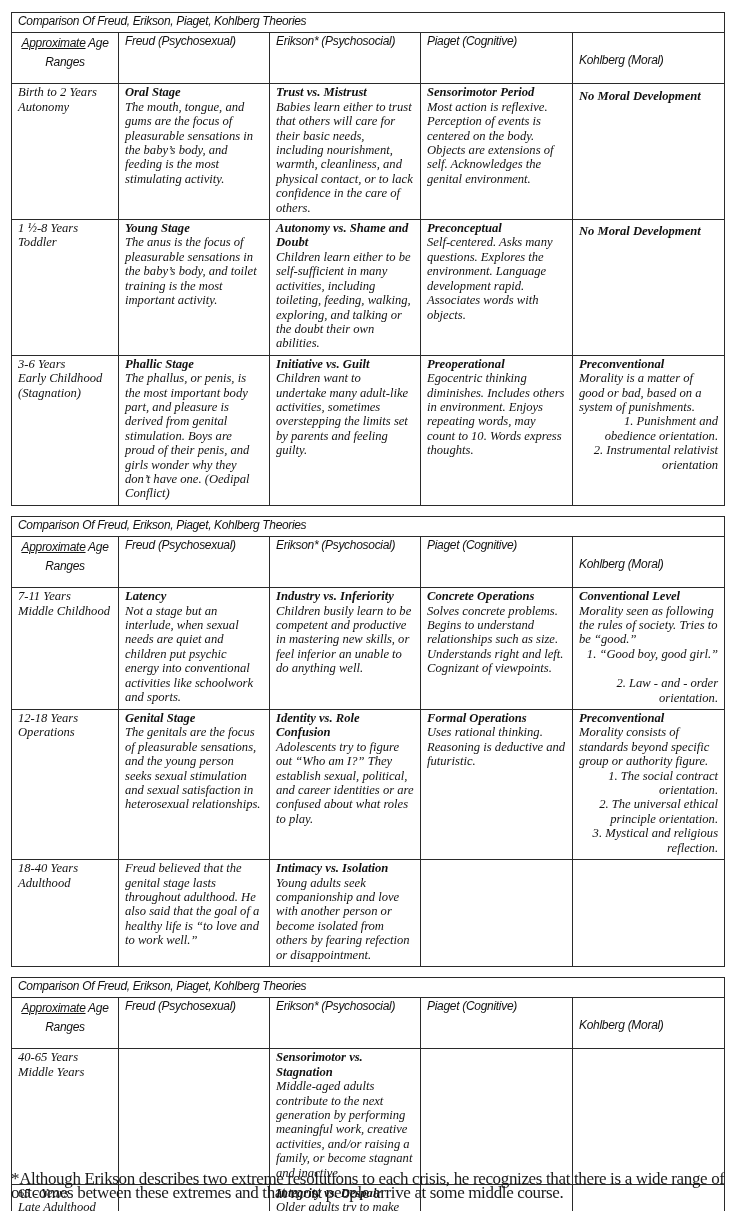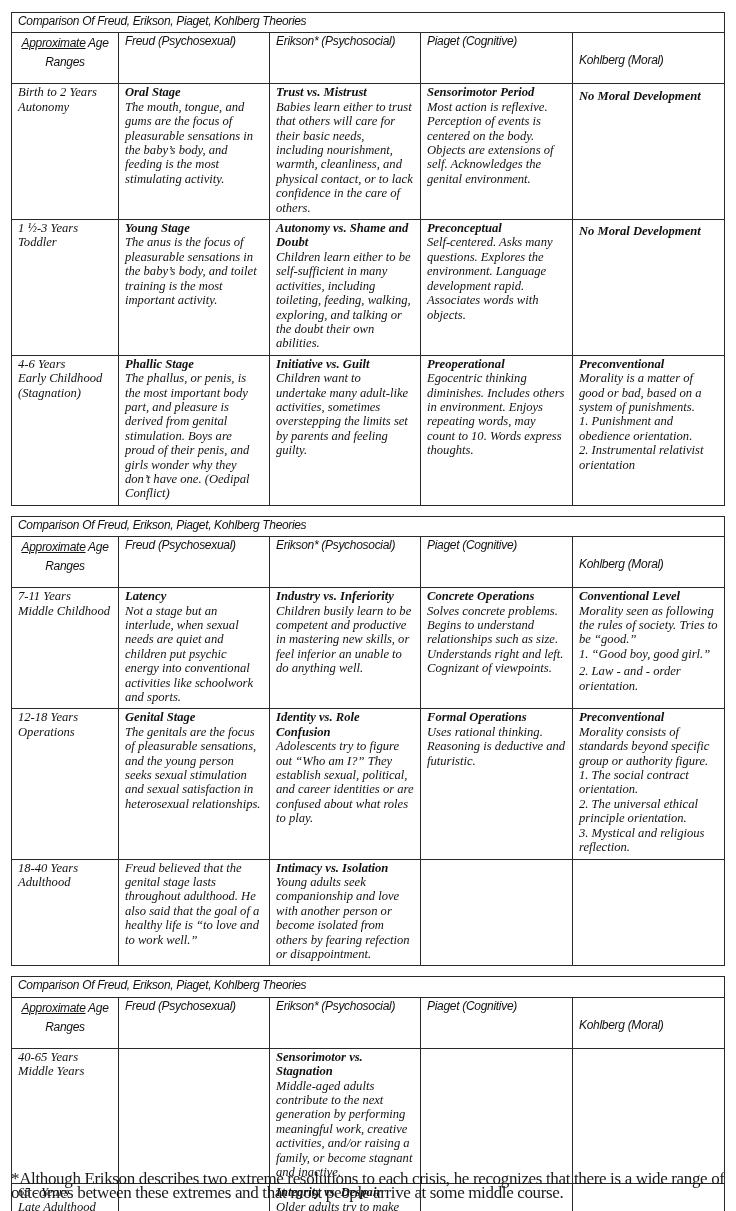--- a/index.html
+++ b/index.html
@@ -72,22 +72,22 @@
 
     .age-cell {
       font-weight: bold;
     }
     .age-cell span { display: block; }
     .stage-title {
       font-weight: bold;
       display: block;
     }
     .desc { display: block; }
-    .list-item { display: block; }
-    .gap-top { margin-top: 3px; }
+    .list-item { display: block; text-align: right; }
+    .gap-top { margin-top: 15px; }
 
     .table-gap { height: 10px; }
 
     .footnote {
       position: absolute;
       left: 11px;
       top: 1172px;
       width: 720px;
       font-family: Liberation Serif, serif;
       font-size: 17px;
@@ -138,21 +138,21 @@
         <span class="stage-title">Sensorimotor Period</span>
         <span class="desc">Most action is reflexive. Perception of events is centered on the body. Objects are extensions of self. Acknowledges the genital environment.</span>
       </td>
       <td style="padding-top:5px">
         <span class="stage-title">No Moral Development</span>
       </td>
     </tr>
 
     <tr style="height:116px">
       <td class="age-cell">
-        <span>1 ½-3 Years</span>
+        <span>1 ½-8 Years</span>
         <span>Toddler</span>
       </td>
       <td>
         <span class="stage-title">Young Stage</span>
         <span class="desc">The anus is the focus of pleasurable sensations in the baby’s body, and toilet training is the most important activity.</span>
       </td>
       <td>
         <span class="stage-title">Autonomy vs. Shame and Doubt</span>
         <span class="desc">Children learn either to be self-sufficient in many activities, including toileting, feeding, walking, exploring, and talking or the doubt their own abilities.</span>
       </td>
@@ -160,21 +160,21 @@
         <span class="stage-title">Preconceptual</span>
         <span class="desc">Self-centered. Asks many questions. Explores the environment. Language development rapid. Associates words with objects.</span>
       </td>
       <td style="padding-top:4px">
         <span class="stage-title">No Moral Development</span>
       </td>
     </tr>
 
     <tr style="height:131px">
       <td class="age-cell">
-        <span>4-6 Years</span>
+        <span>3-6 Years</span>
         <span>Early Childhood</span>
         <span>(Stagnation)</span>
       </td>
       <td>
         <span class="stage-title">Phallic Stage</span>
         <span class="desc">The phallus, or penis, is the most important body part, and pleasure is derived from genital stimulation. Boys are proud of their penis, and girls wonder why they don’t have one. (Oedipal Conflict)</span>
       </td>
       <td>
         <span class="stage-title">Initiative vs. Guilt</span>
         <span class="desc">Children want to undertake many adult-like activities, sometimes overstepping the limits set by parents and feeling guilty.</span>

